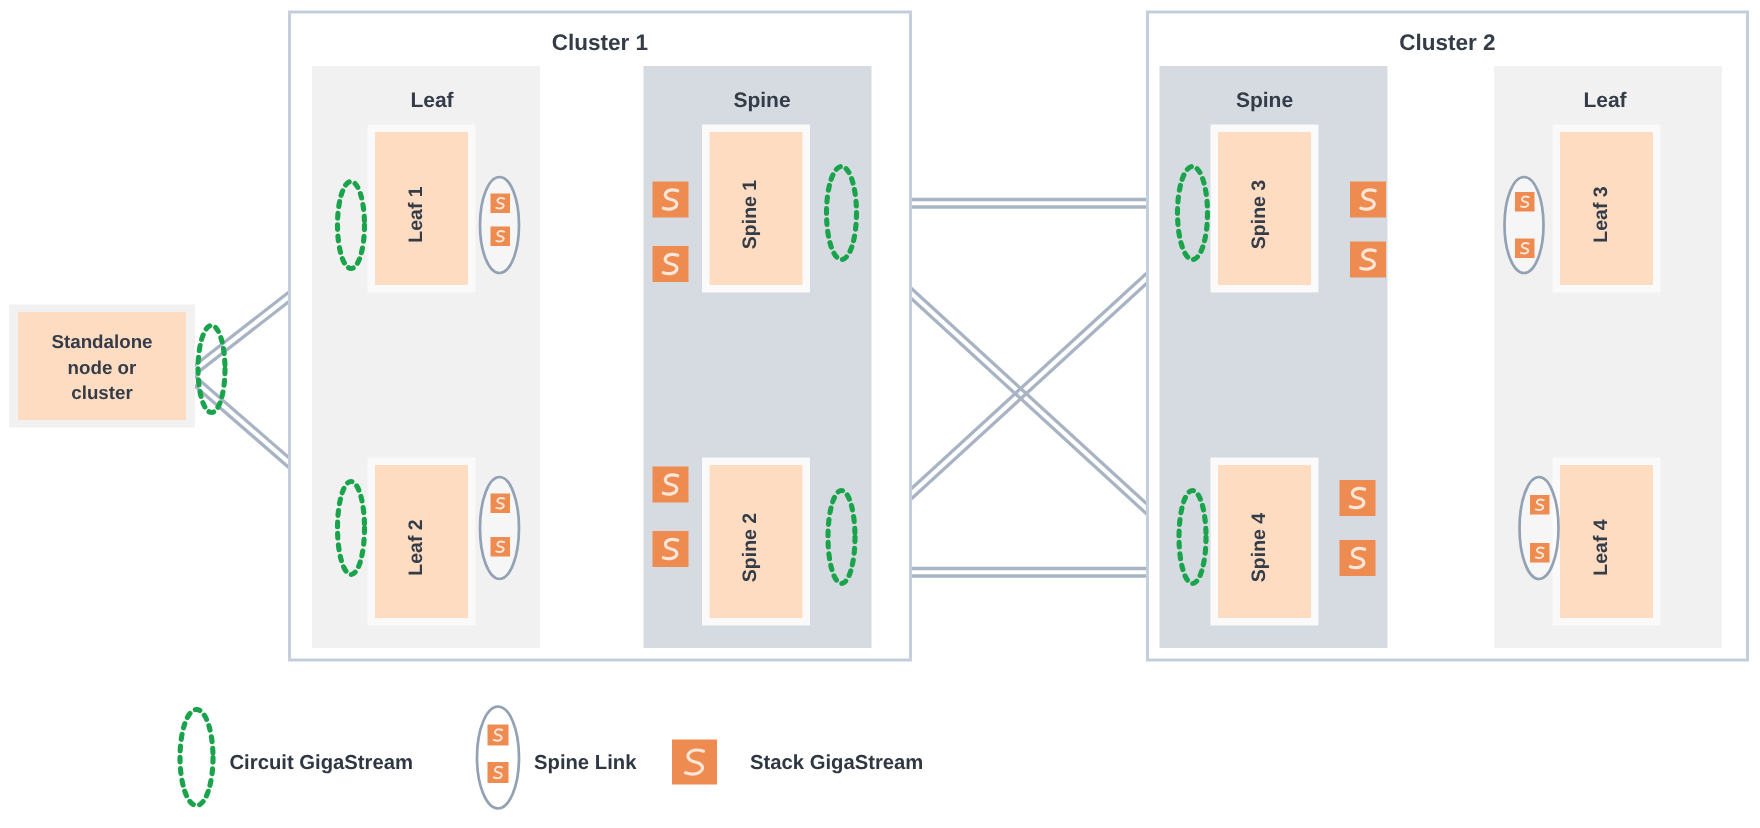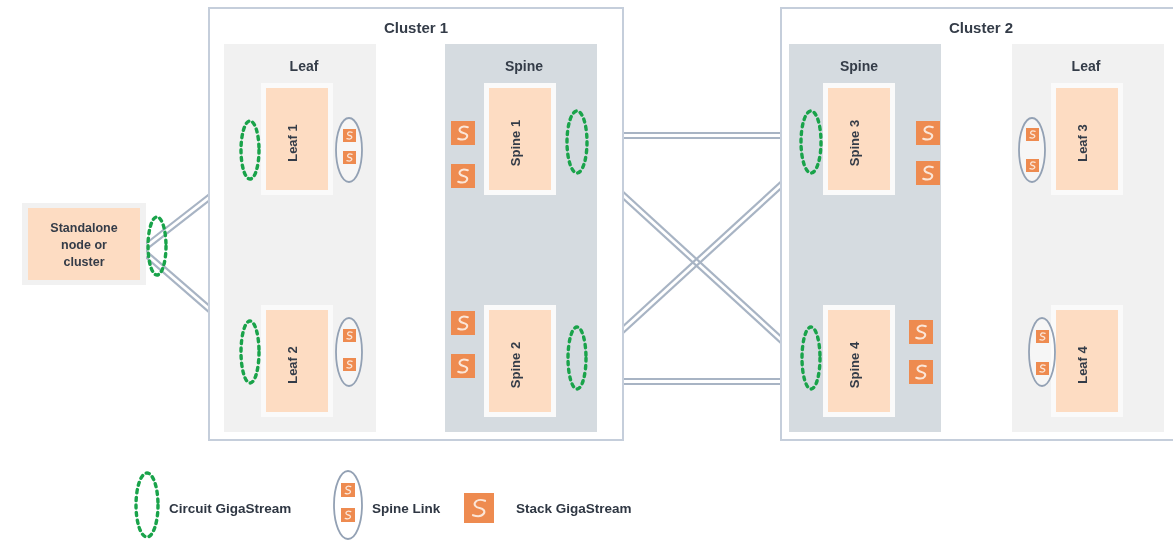--- a/index.html
+++ b/index.html
@@ -1,18 +1,18 @@
 <!DOCTYPE html>
 <html><head>
 <meta charset="utf-8">
 <style>
   html,body{margin:0;padding:0;background:#ffffff;}
   body{width:1173px;height:552px;position:relative;overflow:hidden;
        font-family:"Liberation Sans",sans-serif;}
-  #stage{position:absolute;left:16px;top:0;width:980px;height:552px;}
+  #stage{position:absolute;left:0;top:0;width:980px;height:552px;}
   svg.layer{position:absolute;left:0;top:0;width:1173px;height:552px;overflow:visible;}
   #edges{z-index:1;}
   #boxes{z-index:2;}
   #icons{z-index:3;}
 
   .cluster-rect{fill:#ffffff;stroke:#C5CEDB;stroke-width:2;}
   .cluster-title{font-size:15px;font-weight:bold;fill:#343c48;text-anchor:middle;
                  font-family:"Liberation Sans",sans-serif;}
   .panel-leaf{fill:#F1F1F1;}
   .panel-spine{fill:#D5DBE0;}

